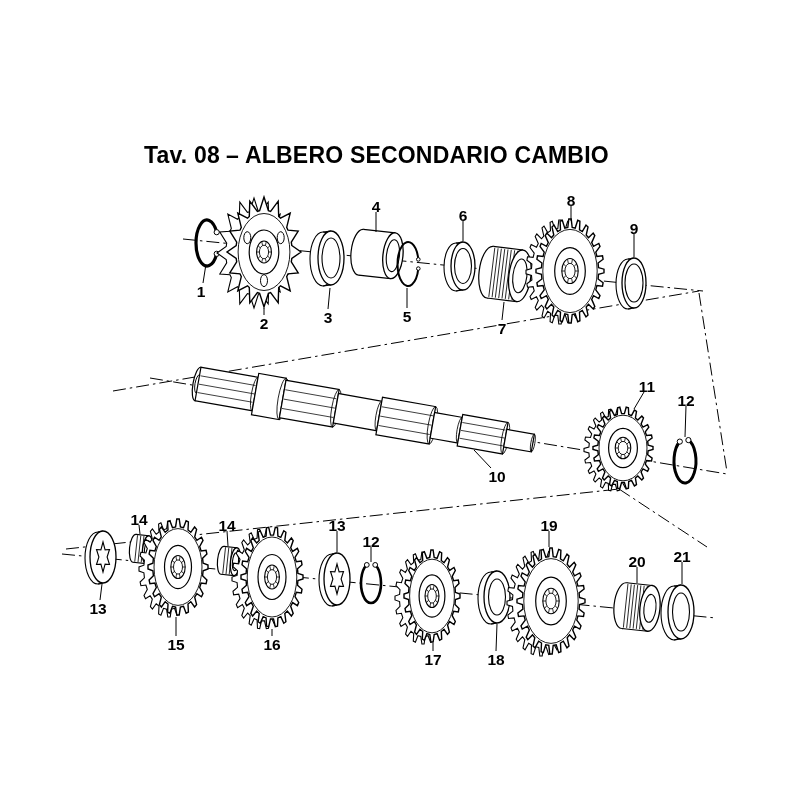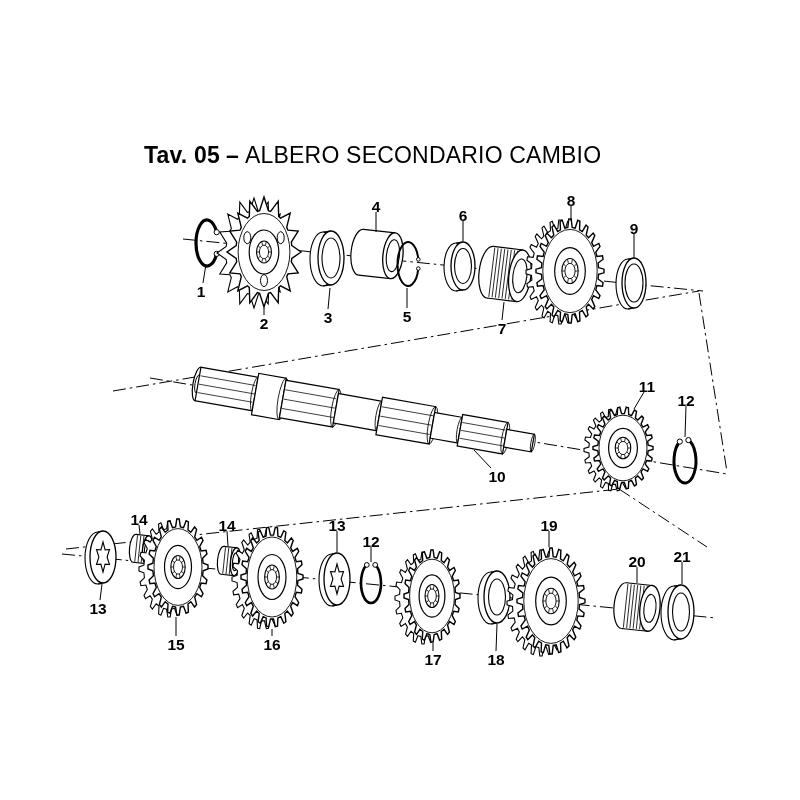--- a/index.html
+++ b/index.html
@@ -2,33 +2,33 @@
 <html><head>
 <meta charset="utf-8">
 <style>
   html,body{margin:0;padding:0;background:#fff;}
   .page{position:relative;width:800px;height:800px;background:#ffffff;overflow:hidden;
         font-family:"Liberation Sans",sans-serif;}
   .title{position:absolute;left:144px;top:142px;font-size:23px;color:#000;white-space:nowrap;
          letter-spacing:.2px;}
   .title .tav{font-weight:bold;}
   .title .sep{font-weight:bold;margin:0 6px;}
-  .title .main{font-weight:normal;margin-top:24px;}
+  .title .main{font-weight:bold;margin-top:24px;}
   svg.diagram{position:absolute;left:0;top:0;}
   .cline{stroke:#000;stroke-width:1;stroke-dasharray:13 4 2.5 4;fill:none;}
   .leader{stroke:#000;stroke-width:1;}
   .callout{font-family:"Liberation Sans",sans-serif;font-size:15.5px;font-weight:bold;
            text-anchor:middle;fill:#000;}
 </style>
 </head>
 <body>
 
 <div class="page">
   <div class="title">
-    <span class="tav">Tav. 05</span><span class="sep">–</span><span class="main">ALBERO SECONDARIO CAMBIO</span>
+    <span class="tav">Tav. 08</span><span class="sep">–</span><span class="main">ALBERO SECONDARIO CAMBIO</span>
   </div>
 
   <svg class="diagram" width="800" height="800" viewBox="0 0 800 800">
     <g id="construction">
         <line x1="183" y1="239" x2="703" y2="291" class="cline"></line>
         <line x1="113" y1="391" x2="699" y2="291" class="cline"></line>
         <line x1="150" y1="378" x2="727" y2="474" class="cline"></line>
         <line x1="699" y1="293" x2="727" y2="472" class="cline"></line>
         <line x1="62" y1="554" x2="716" y2="618" class="cline"></line>
         <line x1="66" y1="549" x2="619" y2="489" class="cline"></line>

